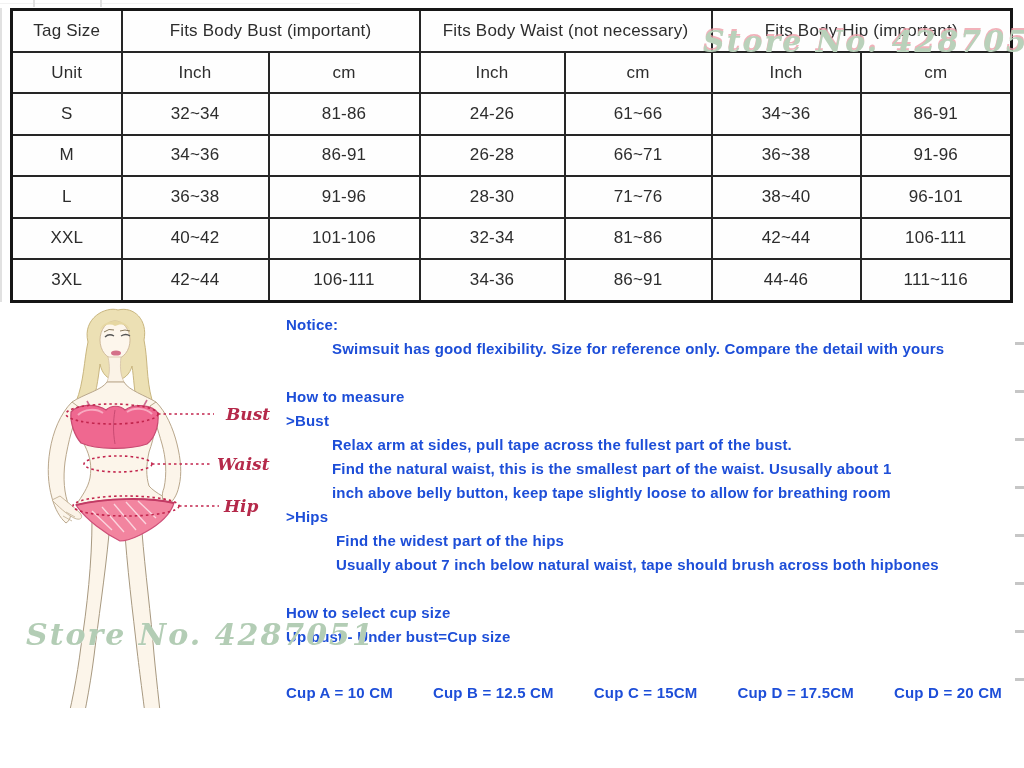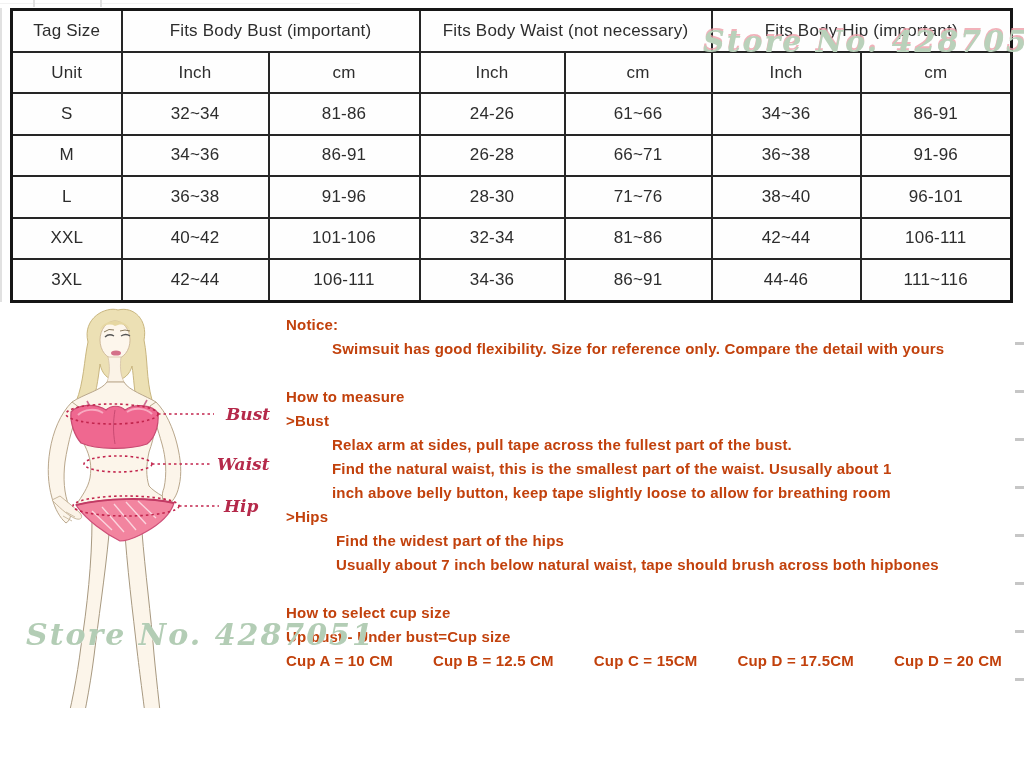--- a/index.html
+++ b/index.html
@@ -27,27 +27,27 @@
     pointer-events:none;
   }
   .wm-top   { left:703px; top:24px; font-size:30px; color:#b9d1ba;
               text-shadow:0 -2px 0 rgba(238,158,168,0.8); }
   .wm-bottom{ left:26px;  top:617px; font-size:30px; color:#b3cdb5;
               text-shadow:0 1px 0 rgba(255,255,255,0.6); }
 
   
   .instructions {
     position:absolute; left:286px; top:313px; width:736px; z-index:3;
-    font-size:15px; font-weight:bold; color:#c2410c; letter-spacing:.2px;
+    font-size:15px; font-weight:bold; color:#1d4ed8; letter-spacing:.2px;
   }
   .line { line-height:24px; white-space:nowrap; }
   .ind  { padding-left:46px; }
   .ind2 { padding-left:50px; }
   .gap  { height:24px; }
-  .cup-row { display:flex; justify-content:space-between; width:716px; line-height:24px; }
+  .cup-row { display:flex; justify-content:space-between; width:716px; line-height:24px;margin-top:32px; }
 
   
   svg.figure { position:absolute; left:8px; top:308px; z-index:4; }
   .fig-label { font-family:"DejaVu Serif", serif; font-style:italic;
                font-weight:bold; font-size:17px; fill:#b5294a; }
 
   
   .top-edge {
     position:absolute; left:0; top:0; width:1024px; height:7px; z-index:1; opacity:.8;
     background-image:linear-gradient(#d9d9d9,#d9d9d9),linear-gradient(#d9d9d9,#d9d9d9),linear-gradient(#efefef,#efefef);

